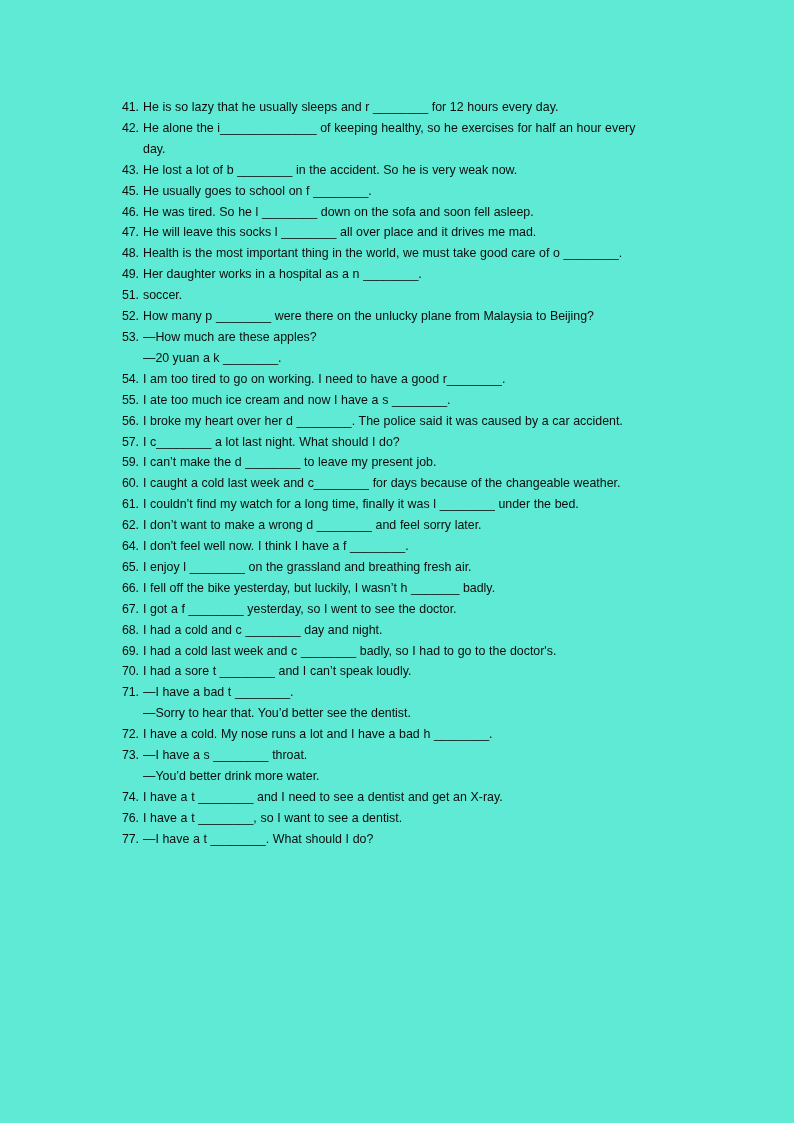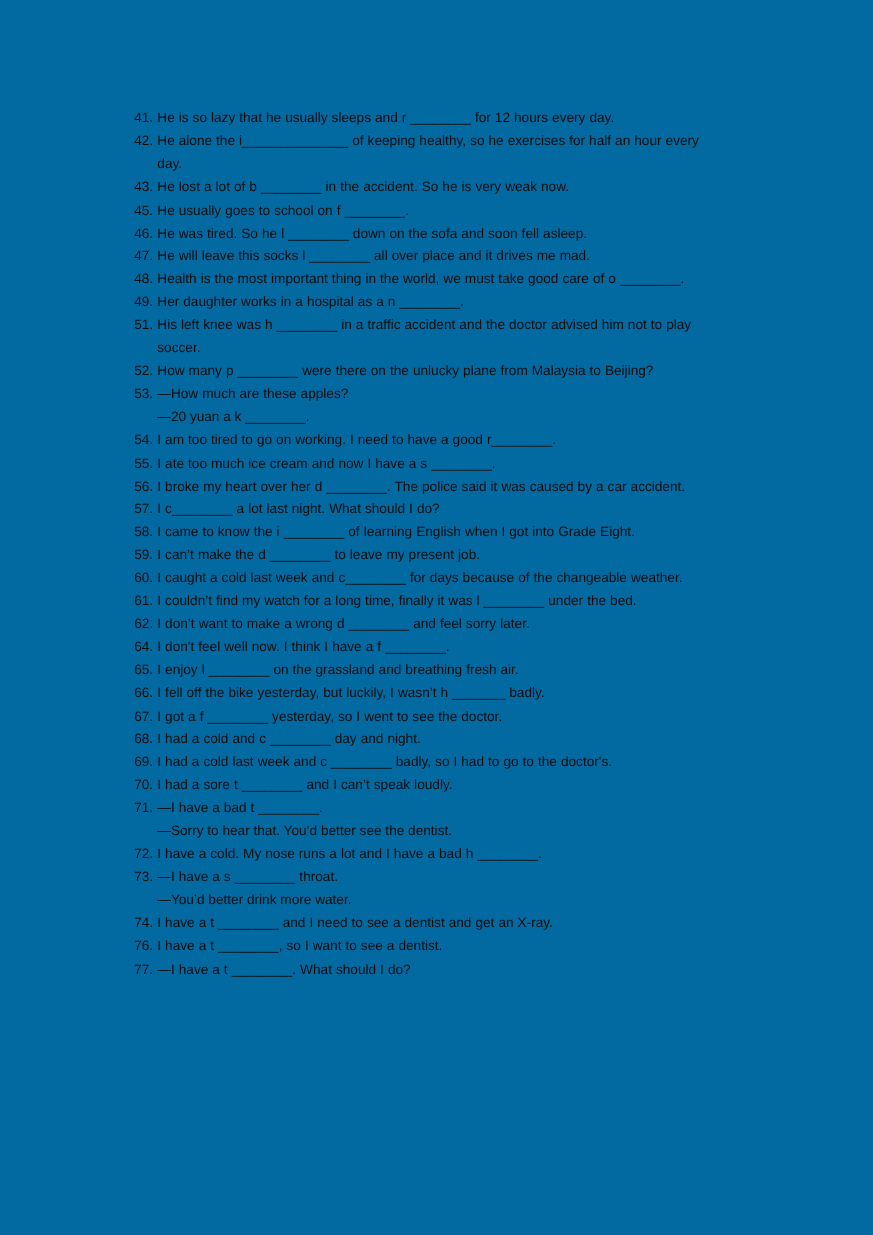--- a/index.html
+++ b/index.html
@@ -9,21 +9,21 @@
     background: #ffffff;
   }
   body {
     font-family: "Liberation Sans", sans-serif;
     color: #0d0d0d;
   }
   .page {
     position: relative;
     width: 794px;
     height: 1123px;
-    background: #0369a1;
+    background: #5eead4;
     overflow: hidden;
     box-sizing: border-box;
   }
   .content {
     position: absolute;
     left: 122px;
     top: 97px;
     width: 552px;
   }
   .item {
@@ -120,21 +120,20 @@
       </div>
       <div class="item">
         <div class="num">49.</div>
         <div class="body-col">
           <div class="line nostretch"><span class="pad">Her daughter works in a hospital as a n </span><span class="blank">________</span><span class="pad">.</span></div>
         </div>
       </div>
       <div class="item">
         <div class="num">51.</div>
         <div class="body-col">
-          <div class="line wrap"><span class="pad">His left knee was h </span><span class="blank">________</span><span class="pad"> in a traffic accident and the doctor advised him not to play</span></div>
           <div class="cont"><span class="pad">soccer.</span></div>
         </div>
       </div>
       <div class="item">
         <div class="num">52.</div>
         <div class="body-col">
           <div class="line nostretch"><span class="pad">How many p </span><span class="blank">________</span><span class="pad"> were there on the unlucky plane from Malaysia to Beijing?</span></div>
         </div>
       </div>
       <div class="item">
@@ -159,26 +158,20 @@
       <div class="item">
         <div class="num">56.</div>
         <div class="body-col">
           <div class="line nostretch"><span class="pad">I broke my heart over her d </span><span class="blank">________</span><span class="pad">. The police said it was caused by a car accident.</span></div>
         </div>
       </div>
       <div class="item">
         <div class="num">57.</div>
         <div class="body-col">
           <div class="line nostretch"><span class="pad">I c</span><span class="blank">________</span><span class="pad"> a lot last night. What should I do?</span></div>
-        </div>
-      </div>
-      <div class="item">
-        <div class="num">58.</div>
-        <div class="body-col">
-          <div class="line nostretch"><span class="pad">I came to know the i </span><span class="blank">________</span><span class="pad"> of learning English when I got into Grade Eight.</span></div>
         </div>
       </div>
       <div class="item">
         <div class="num">59.</div>
         <div class="body-col">
           <div class="line nostretch"><span class="pad">I can’t make the d </span><span class="blank">________</span><span class="pad"> to leave my present job.</span></div>
         </div>
       </div>
       <div class="item">
         <div class="num">60.</div>

